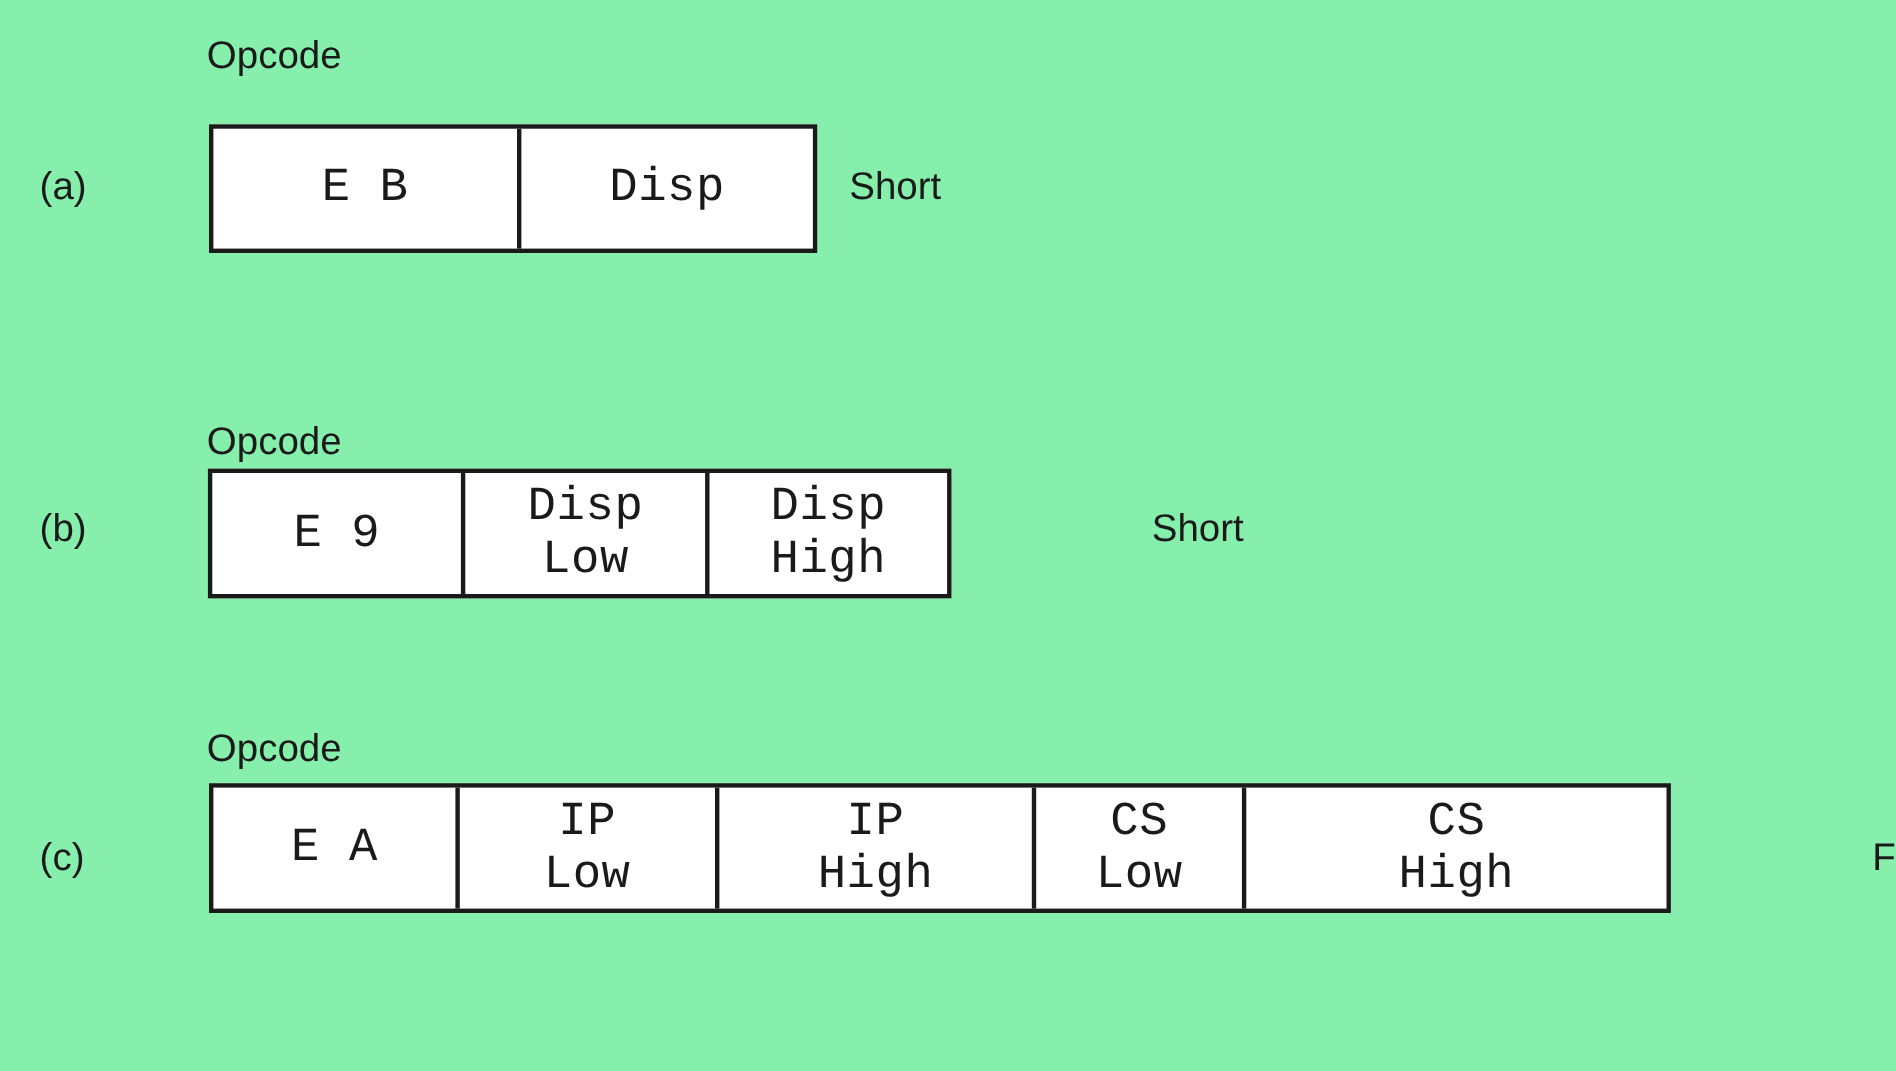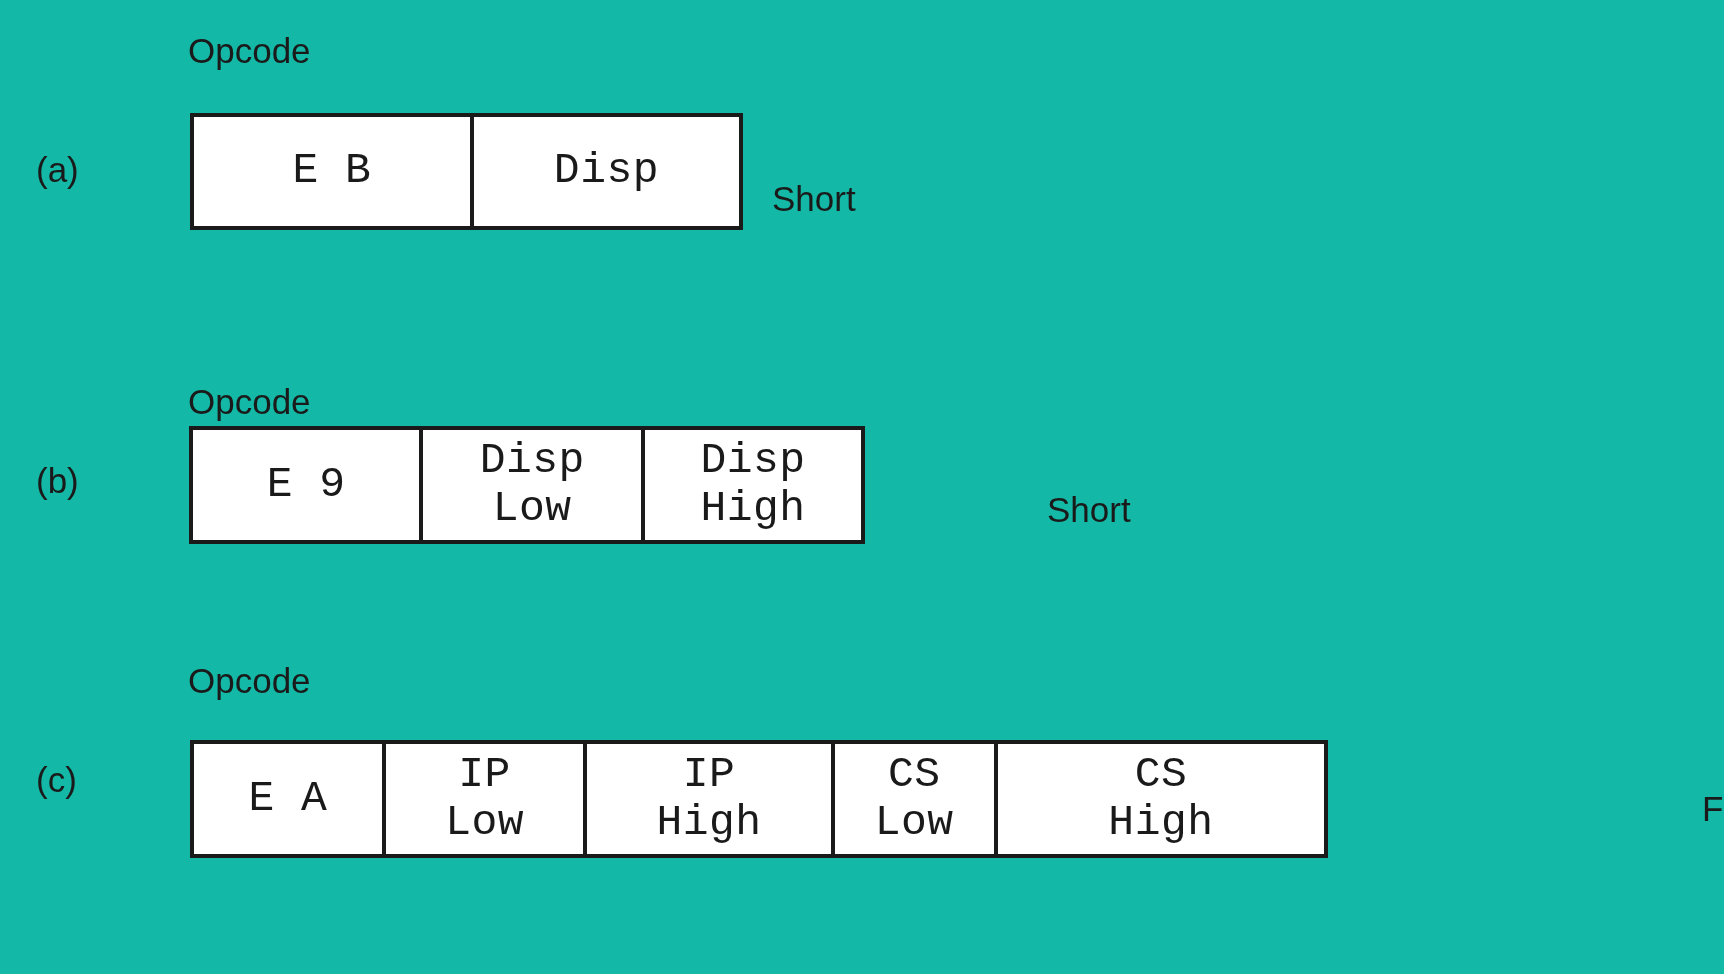--- a/index.html
+++ b/index.html
@@ -8,21 +8,21 @@
     background: #ffffff;
   }
   body {
     font-family: "Liberation Sans", sans-serif;
     color: #1a1a1a;
   }
   #canvas {
     position: relative;
     width: 1724px;
     height: 974px;
-    background: #14b8a6;
+    background: #86efac;
     overflow: hidden;
   }
 
   
   .abs { position: absolute; }
 
   .row-letter {
     font-size: 35px;
     line-height: 1;
     color: #1a1a1a;
@@ -34,21 +34,20 @@
     line-height: 1;
     color: #1a1a1a;
     white-space: nowrap;
   }
 
   .mode-label {
     font-size: 35px;
     line-height: 1;
     color: #1a1a1a;
     white-space: nowrap;
-    margin-top: 29px;
   }
 
   
   .fmt-box {
     position: absolute;
     display: flex;
     box-sizing: border-box;
     border: 4px solid #1a1a1a;
     background: #ffffff;
   }
@@ -98,21 +97,21 @@
     <div class="fmt-cell" style="width:268px;">Disp
 High</div>
   </div>
 
   <div class="abs mode-label" style="left:1047px; top:463px;">Short</div>
 
   <div class="abs opcode-label" style="left:188px; top:663px;">Opcode</div>
 
   <div class="abs row-letter" style="left:36px; top:762px;">(c)</div>
 
-  <div class="fmt-box" style="left:190px; top:740px; width:1138px; height:118px;">
+  <div class="fmt-box" style="left:190px; top:712px; width:1329px; height:118px;">
     <div class="fmt-cell" style="width:235px;">E  A</div>
     <div class="fmt-cell" style="width:247px;">IP
 Low</div>
     <div class="fmt-cell" style="width:303px;">IP
 High</div>
     <div class="fmt-cell" style="width:200px;">CS
 Low</div>
     <div class="fmt-cell" style="width:401px;">CS
 High</div>
   </div>

